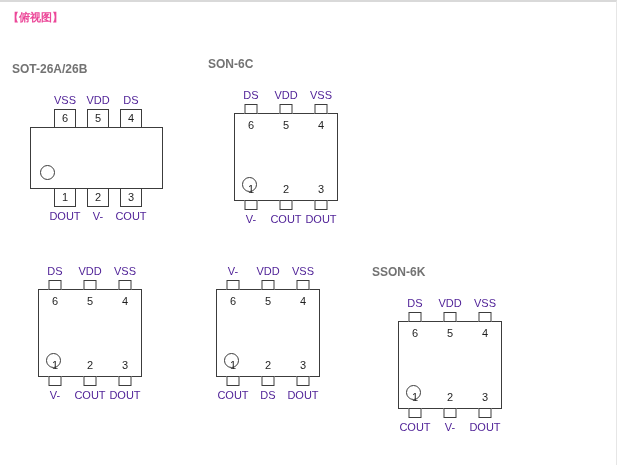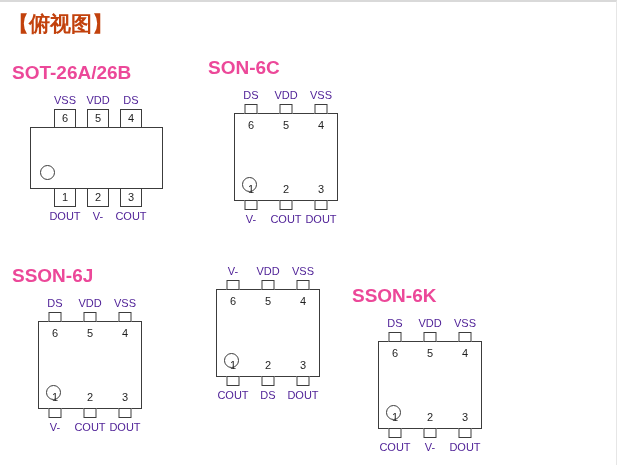--- a/index.html
+++ b/index.html
@@ -9,25 +9,25 @@
     font-family:"Liberation Sans","DejaVu Sans",sans-serif;
     color:#1a1a1a;
     position:relative;
     overflow:hidden;
     border-top:2px solid #d9d9d9;
     border-right:1px solid #e6e6e6;
     box-sizing:border-box;
   }
   .heading{
     position:absolute;left:8px;top:8px;
-    font-size:21px;font-weight:bold;color:#c2410c;
+    font-size:11px;font-weight:bold;color:#ec4899;
   }
   .pkg{position:absolute;}
   .pkg-title{
-    font-size:19px;font-weight:bold;color:#ec4899;
+    font-size:12px;font-weight:bold;color:#737373;
     height:18px;margin-bottom:14px;white-space:nowrap;
   }
   .diagram{position:relative;width:170px;height:140px;}
   .lbl{
     position:absolute;transform:translateX(-50%);
     font-size:11px;font-weight:normal;color:#4c1d95;white-space:nowrap;
   }
   .num{
     position:absolute;transform:translateX(-50%);
     font-size:11px;color:#1f1f1f;
@@ -112,21 +112,20 @@
     <div class="tab x1 r-tab-bot"></div>
     <div class="tab x2 r-tab-bot"></div>
     <div class="tab x3 r-tab-bot"></div>
     <span class="lbl x1 r-lbl-bot">V-</span>
     <span class="lbl x2 r-lbl-bot">COUT</span>
     <span class="lbl x3 r-lbl-bot">DOUT</span>
   </div>
 </div>
 
 <div class="pkg son" style="left:12px;top:263px;">
-  <div class="pkg-title">SSON-6J</div>
   <div class="diagram">
     <span class="lbl x1 r-lbl-top">DS</span>
     <span class="lbl x2 r-lbl-top">VDD</span>
     <span class="lbl x3 r-lbl-top">VSS</span>
     <div class="tab x1 r-tab-top"></div>
     <div class="tab x2 r-tab-top"></div>
     <div class="tab x3 r-tab-top"></div>
     <div class="body-rect" style="left:26px;top:24px;width:104px;height:88px;"></div>
     <span class="num x1 r-num-top">6</span>
     <span class="num x2 r-num-top">5</span>
@@ -162,21 +161,21 @@
     <span class="num x3 r-num-bot">3</span>
     <div class="tab x1 r-tab-bot"></div>
     <div class="tab x2 r-tab-bot"></div>
     <div class="tab x3 r-tab-bot"></div>
     <span class="lbl x1 r-lbl-bot">COUT</span>
     <span class="lbl x2 r-lbl-bot">DS</span>
     <span class="lbl x3 r-lbl-bot">DOUT</span>
   </div>
 </div>
 
-<div class="pkg son" style="left:352px;top:263px;margin-top:20px;">
+<div class="pkg son" style="left:372px;top:263px;">
   <div class="pkg-title">SSON-6K</div>
   <div class="diagram">
     <span class="lbl x1 r-lbl-top">DS</span>
     <span class="lbl x2 r-lbl-top">VDD</span>
     <span class="lbl x3 r-lbl-top">VSS</span>
     <div class="tab x1 r-tab-top"></div>
     <div class="tab x2 r-tab-top"></div>
     <div class="tab x3 r-tab-top"></div>
     <div class="body-rect" style="left:26px;top:24px;width:104px;height:88px;"></div>
     <span class="num x1 r-num-top">6</span>

